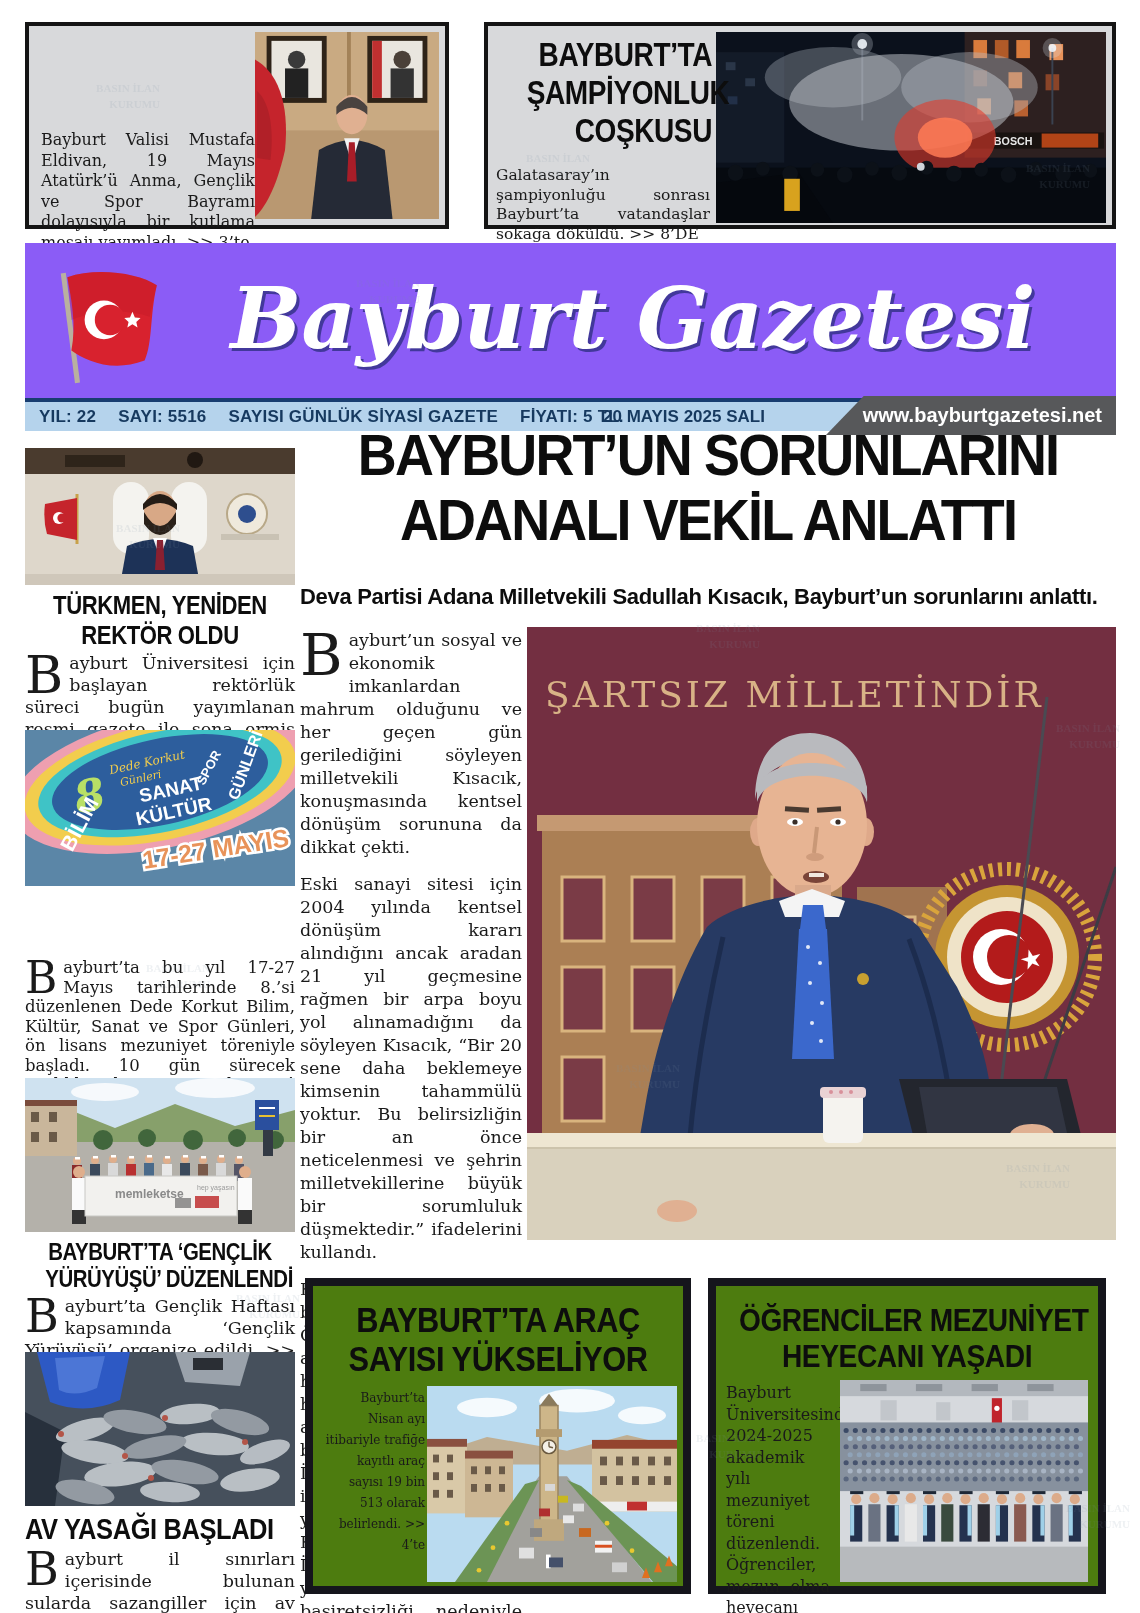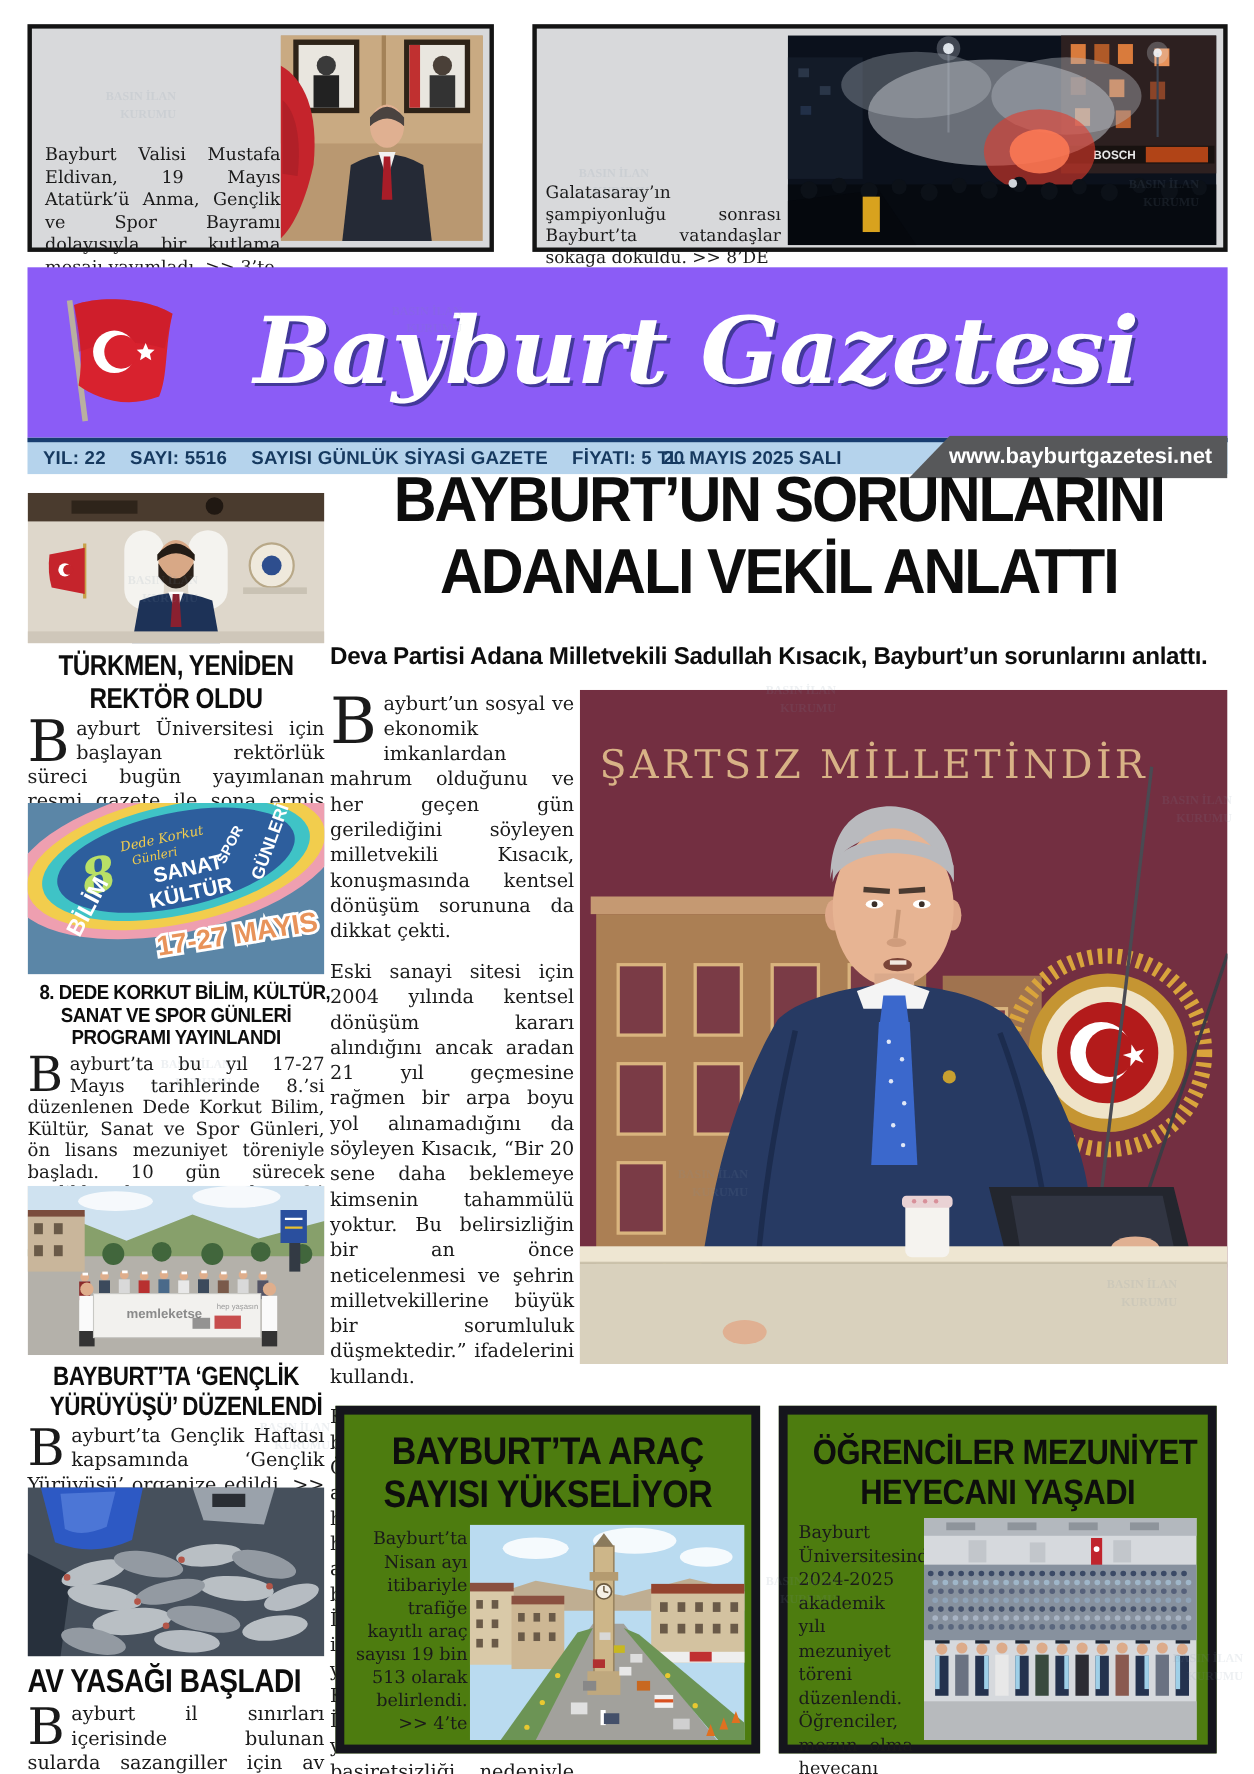--- a/index.html
+++ b/index.html
@@ -184,20 +184,25 @@
           <circle cx="272" cy="137" r="7"></circle>
             <circle cx="300" cy="142" r="8"></circle>
             <circle cx="328" cy="136" r="7"></circle>
           <circle cx="356" cy="141" r="8"></circle>
             <circle cx="384" cy="138" r="7"></circle>
         </g>
         <rect x="70" y="146" width="16" height="32" fill="#d8a21e"></rect>
         <circle cx="210" cy="134" r="4" fill="#cfd4da"></circle>
       </svg>
     </div>
+    <div class="abs hl hl-right right" style="left:6px;top:10px;width:218px;font-size:33px;line-height:38px">
+      <span class="hl-line">BAYBURT’TA</span>
+      <span class="hl-line">ŞAMPİYONLUK</span>
+      <span class="hl-line">COŞKUSU</span>
+    </div>
     <div class="abs bodytxt" style="left:8px;top:140px;width:214px;font-size:15.5px;line-height:19.5px">Galatasaray’ın şampiyonluğu sonrası Bayburt’ta vatandaşlar sokağa döküldü. &gt;&gt; 8’DE</div>
   </div>
 
   <div class="abs" id="masthead">
     <div class="abs photo" style="left:26px;top:24px;width:112px;height:120px">
       <svg viewBox="0 0 110 118">
         <line x1="12" y1="6" x2="26" y2="114" stroke="#b9b0a0" stroke-width="5"></line>
         <path d="M16,10 C45,0 86,6 104,18 C97,48 100,74 92,92 C60,104 34,92 20,82 C25,56 20,32 16,10 Z" fill="#d8222e"></path>
         <path d="M16,10 C45,0 86,6 104,18 C101,29 99,39 97,49 C70,40 40,44 20,52 C19,36 17,22 16,10 Z" fill="#b81824" opacity=".3"></path>
         <circle cx="52" cy="52" r="19" fill="#fff"></circle>
@@ -260,25 +265,20 @@
         <text x="88" y="34" font-family="DejaVu Serif, serif" font-style="italic" font-size="12" fill="#f2cd4d">Dede Korkut</text>
         <text x="96" y="48" font-family="DejaVu Serif, serif" font-style="italic" font-size="11" fill="#f2cd4d">Günleri</text>
         <text x="22" y="92" font-family="Liberation Sans, sans-serif" font-weight="900" font-size="21" fill="#fff" transform="rotate(-50 40 84)">BİLİM</text>
         <text x="112" y="68" font-family="Liberation Sans, sans-serif" font-weight="900" font-size="19" fill="#fff">SANAT</text>
         <text x="104" y="90" font-family="Liberation Sans, sans-serif" font-weight="900" font-size="19" fill="#fff">KÜLTÜR</text>
         <text x="172" y="62" font-family="Liberation Sans, sans-serif" font-weight="900" font-size="13" fill="#fff" transform="rotate(-50 178 58)">SPOR</text>
         <text x="196" y="82" font-family="Liberation Sans, sans-serif" font-weight="900" font-size="16" fill="#fff" transform="rotate(-58 206 74)">GÜNLERİ</text>
       </g>
       <text x="118" y="134" font-family="Liberation Sans, sans-serif" font-weight="900" font-size="25" fill="#e8935a" stroke="#fff" stroke-width="5" paint-order="stroke" transform="rotate(-9 150 130)">17-27 MAYIS</text>
     </svg>
-  </div>
-  <div class="abs hl center" style="left:25px;top:892px;width:270px;font-size:18.5px;line-height:20.5px">
-    <span class="hl-line" style="transform:scaleX(.92)">8. DEDE KORKUT BİLİM, KÜLTÜR,</span>
-    <span class="hl-line" style="transform:scaleX(.92)">SANAT VE SPOR GÜNLERİ</span>
-    <span class="hl-line" style="transform:scaleX(.92)">PROGRAMI YAYINLANDI</span>
   </div>
   <div class="abs bodytxt" style="left:25px;top:958px;width:270px;font-size:16.5px;line-height:19.5px">
     <span class="dropcap" style="font-size:44px;line-height:34px">B</span><span>ayburt’ta bu yıl 17-27 Mayıs tarihlerinde 8.’si düzenlenen Dede Korkut Bilim, Kültür, Sanat ve Spor Günleri, ön lisans mezuniyet töreniyle başladı. 10 gün sürecek şenlikler boyunca toplam 34 etkinlik programı yayınlandı. &gt;&gt; 5’te</span>
   </div>
 
   <div class="abs photo" style="left:25px;top:1078px;width:270px;height:154px">
     <svg viewBox="0 0 270 154" preserveAspectRatio="none">
       <rect width="270" height="154" fill="#b4b1aa"></rect>
       <rect width="270" height="58" fill="#cfe2f0"></rect>
       <ellipse cx="80" cy="14" rx="34" ry="9" fill="#fff" opacity=".8"></ellipse>
@@ -486,21 +486,21 @@
         <circle cx="314" cy="465" r="2" fill="#d8909a"></circle>
         <circle cx="324" cy="465" r="2" fill="#d8909a"></circle>
     </svg>
   </div>
 
   <div class="abs bigbox" style="left:305px;top:1278px;width:386px;height:316px">
     <div class="abs hl center" style="left:0;top:14px;width:370px;font-size:35px;line-height:39px">
       <span class="hl-line" style="transform:scaleX(.88)">BAYBURT’TA ARAÇ</span>
       <span class="hl-line" style="transform:scaleX(.88)">SAYISI YÜKSELİYOR</span>
     </div>
-    <div class="abs bodytxt right" style="left:10px;top:102px;width:102px;font-size:16px;line-height:21px;text-align:right">Bayburt’ta Nisan ayı itibariyle trafiğe kayıtlı araç sayısı 19 bin 513 olarak belirlendi. &gt;&gt; 4’te</div>
+    <div class="abs bodytxt right" style="left:10px;top:102px;width:102px;font-size:12px;line-height:21px;text-align:right">Bayburt’ta Nisan ayı itibariyle trafiğe kayıtlı araç sayısı 19 bin 513 olarak belirlendi. &gt;&gt; 4’te</div>
     <div class="abs photo" style="left:114px;top:100px;width:250px;height:196px">
       <svg viewBox="0 0 250 200" preserveAspectRatio="none">
         <rect width="250" height="200" fill="#badbf0"></rect>
         <ellipse cx="60" cy="22" rx="30" ry="10" fill="#fff" opacity=".85"></ellipse>
         <ellipse cx="150" cy="15" rx="38" ry="12" fill="#fff" opacity=".85"></ellipse>
         <ellipse cx="215" cy="30" rx="24" ry="9" fill="#fff" opacity=".85"></ellipse>
         <path d="M0,72 L60,52 L140,66 L200,50 L250,62 L250,80 L0,80 Z" fill="#bfae92"></path>
         <rect x="0" y="60" width="40" height="70" fill="#d9c9a8"></rect>
         <rect x="0" y="54" width="40" height="8" fill="#8a5040"></rect>
         <rect x="38" y="72" width="48" height="62" fill="#cdb794"></rect>

